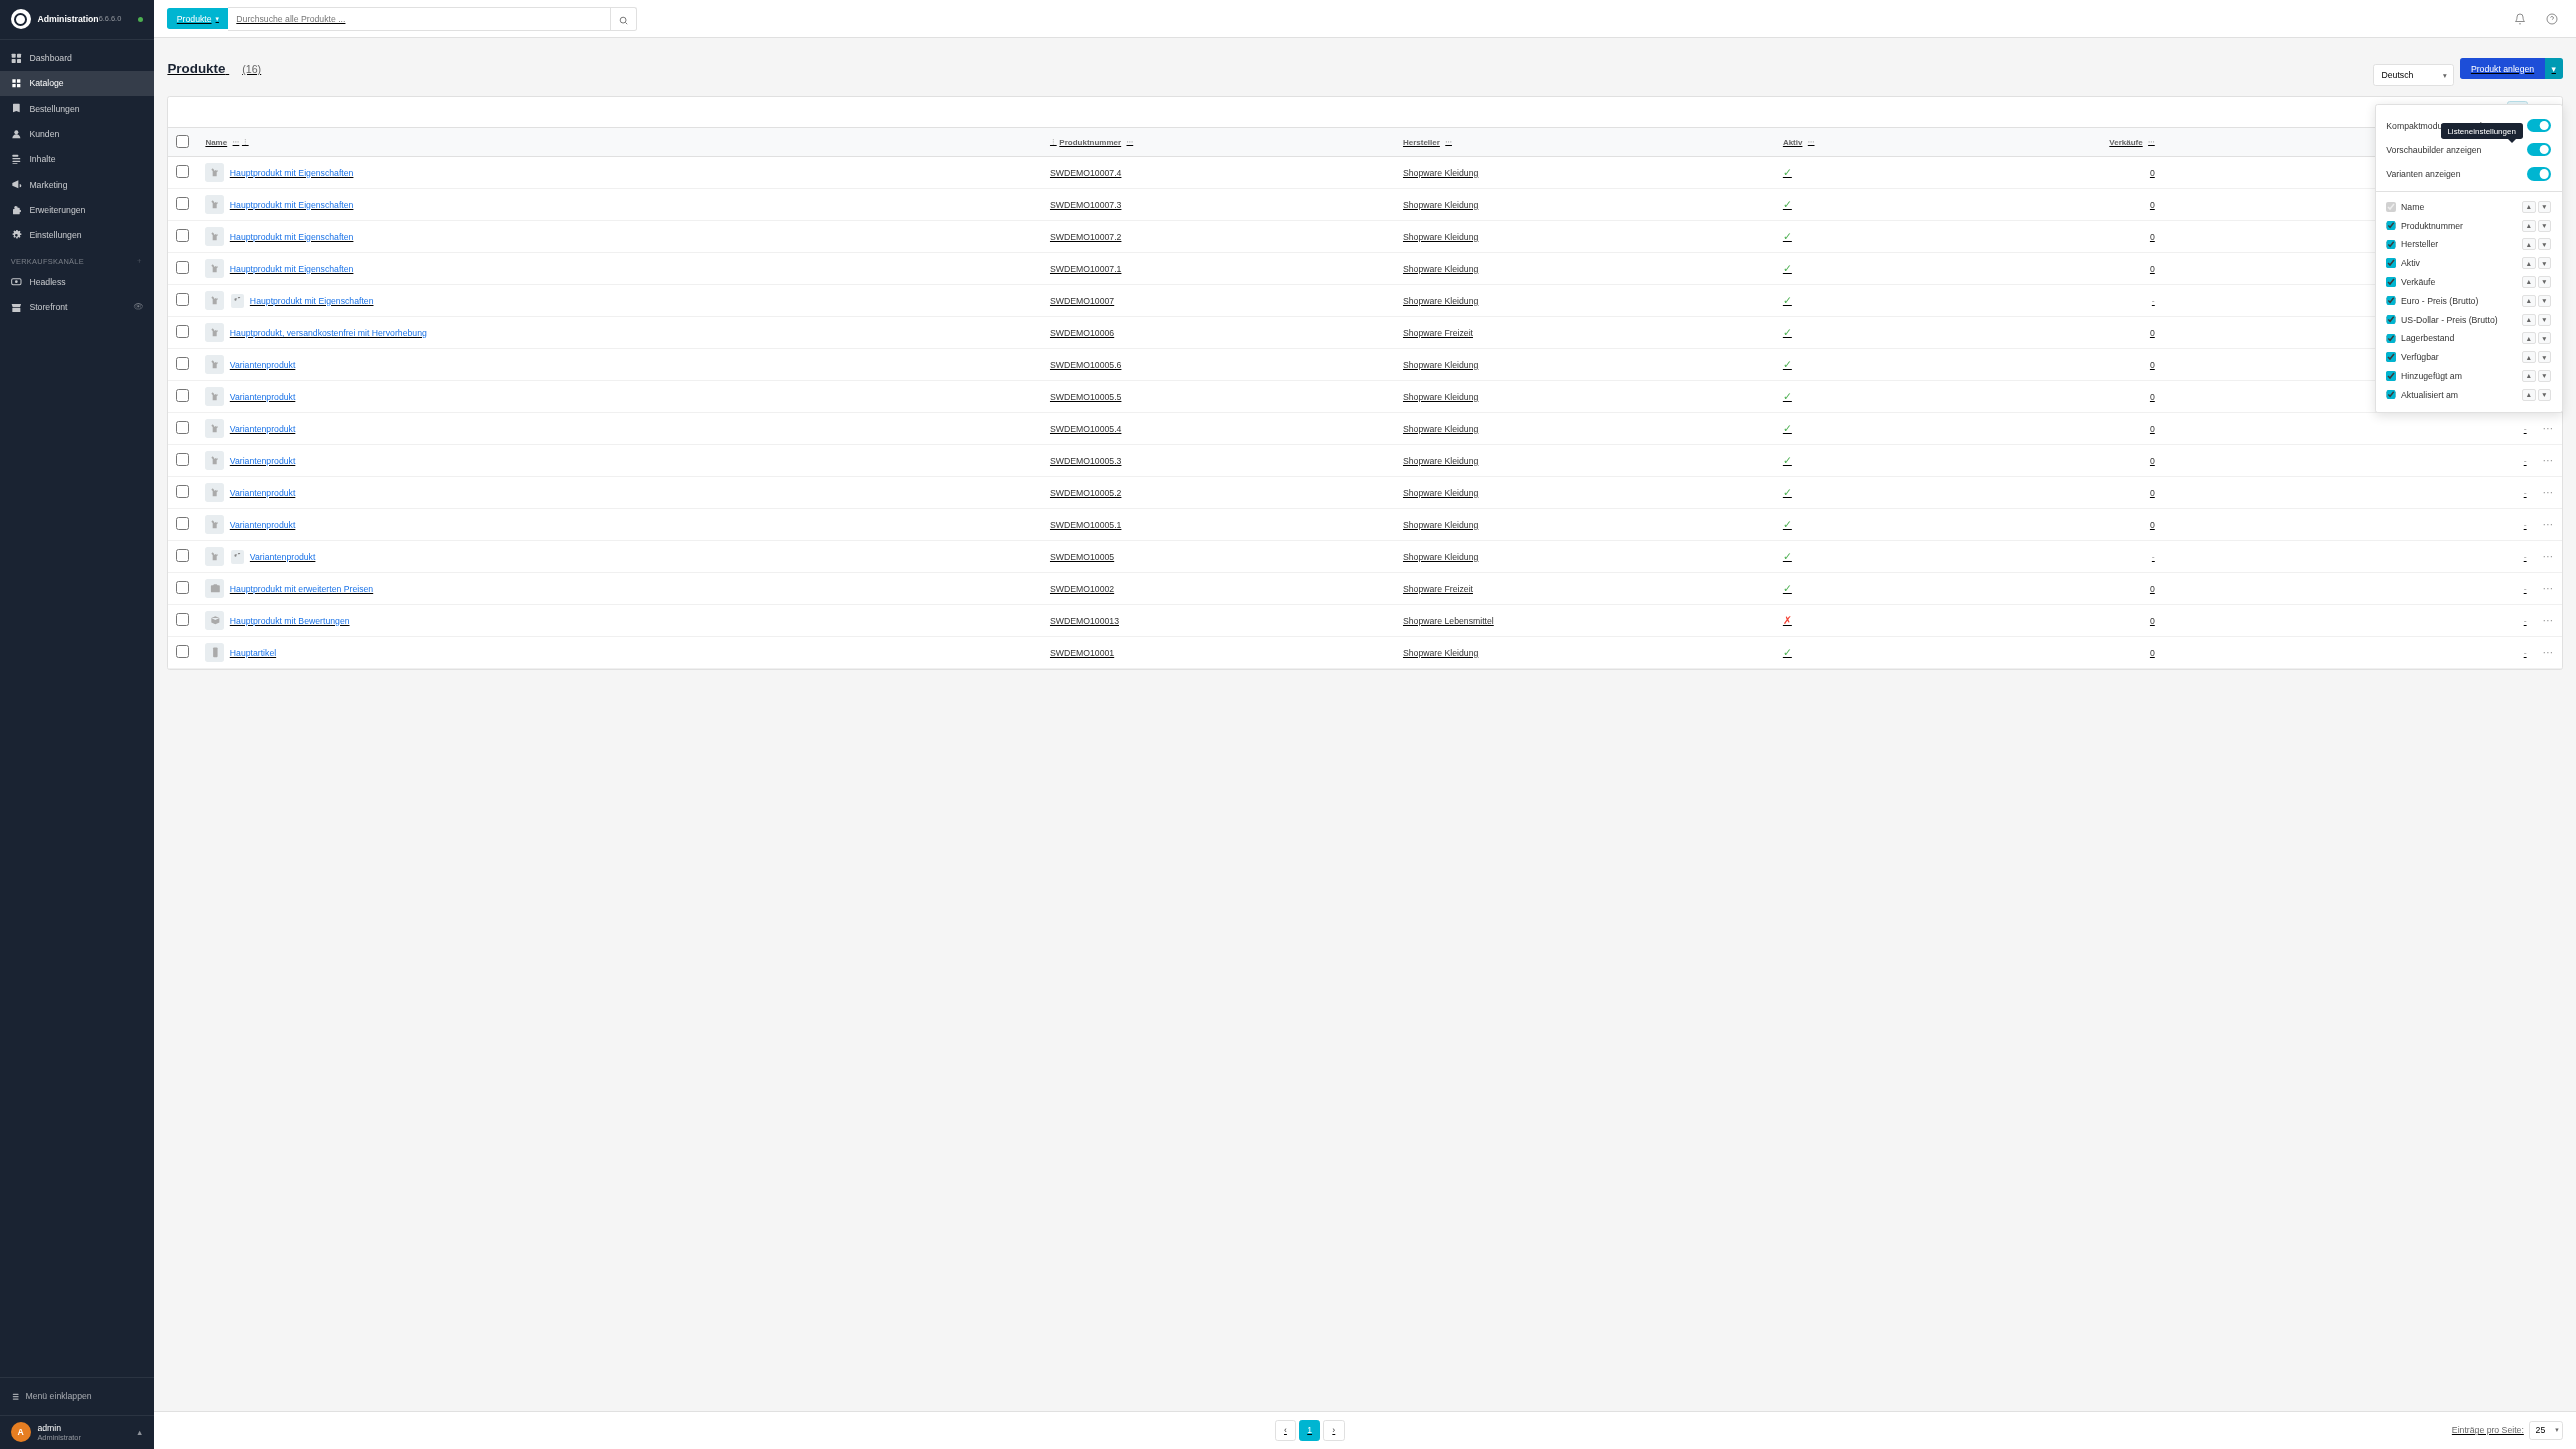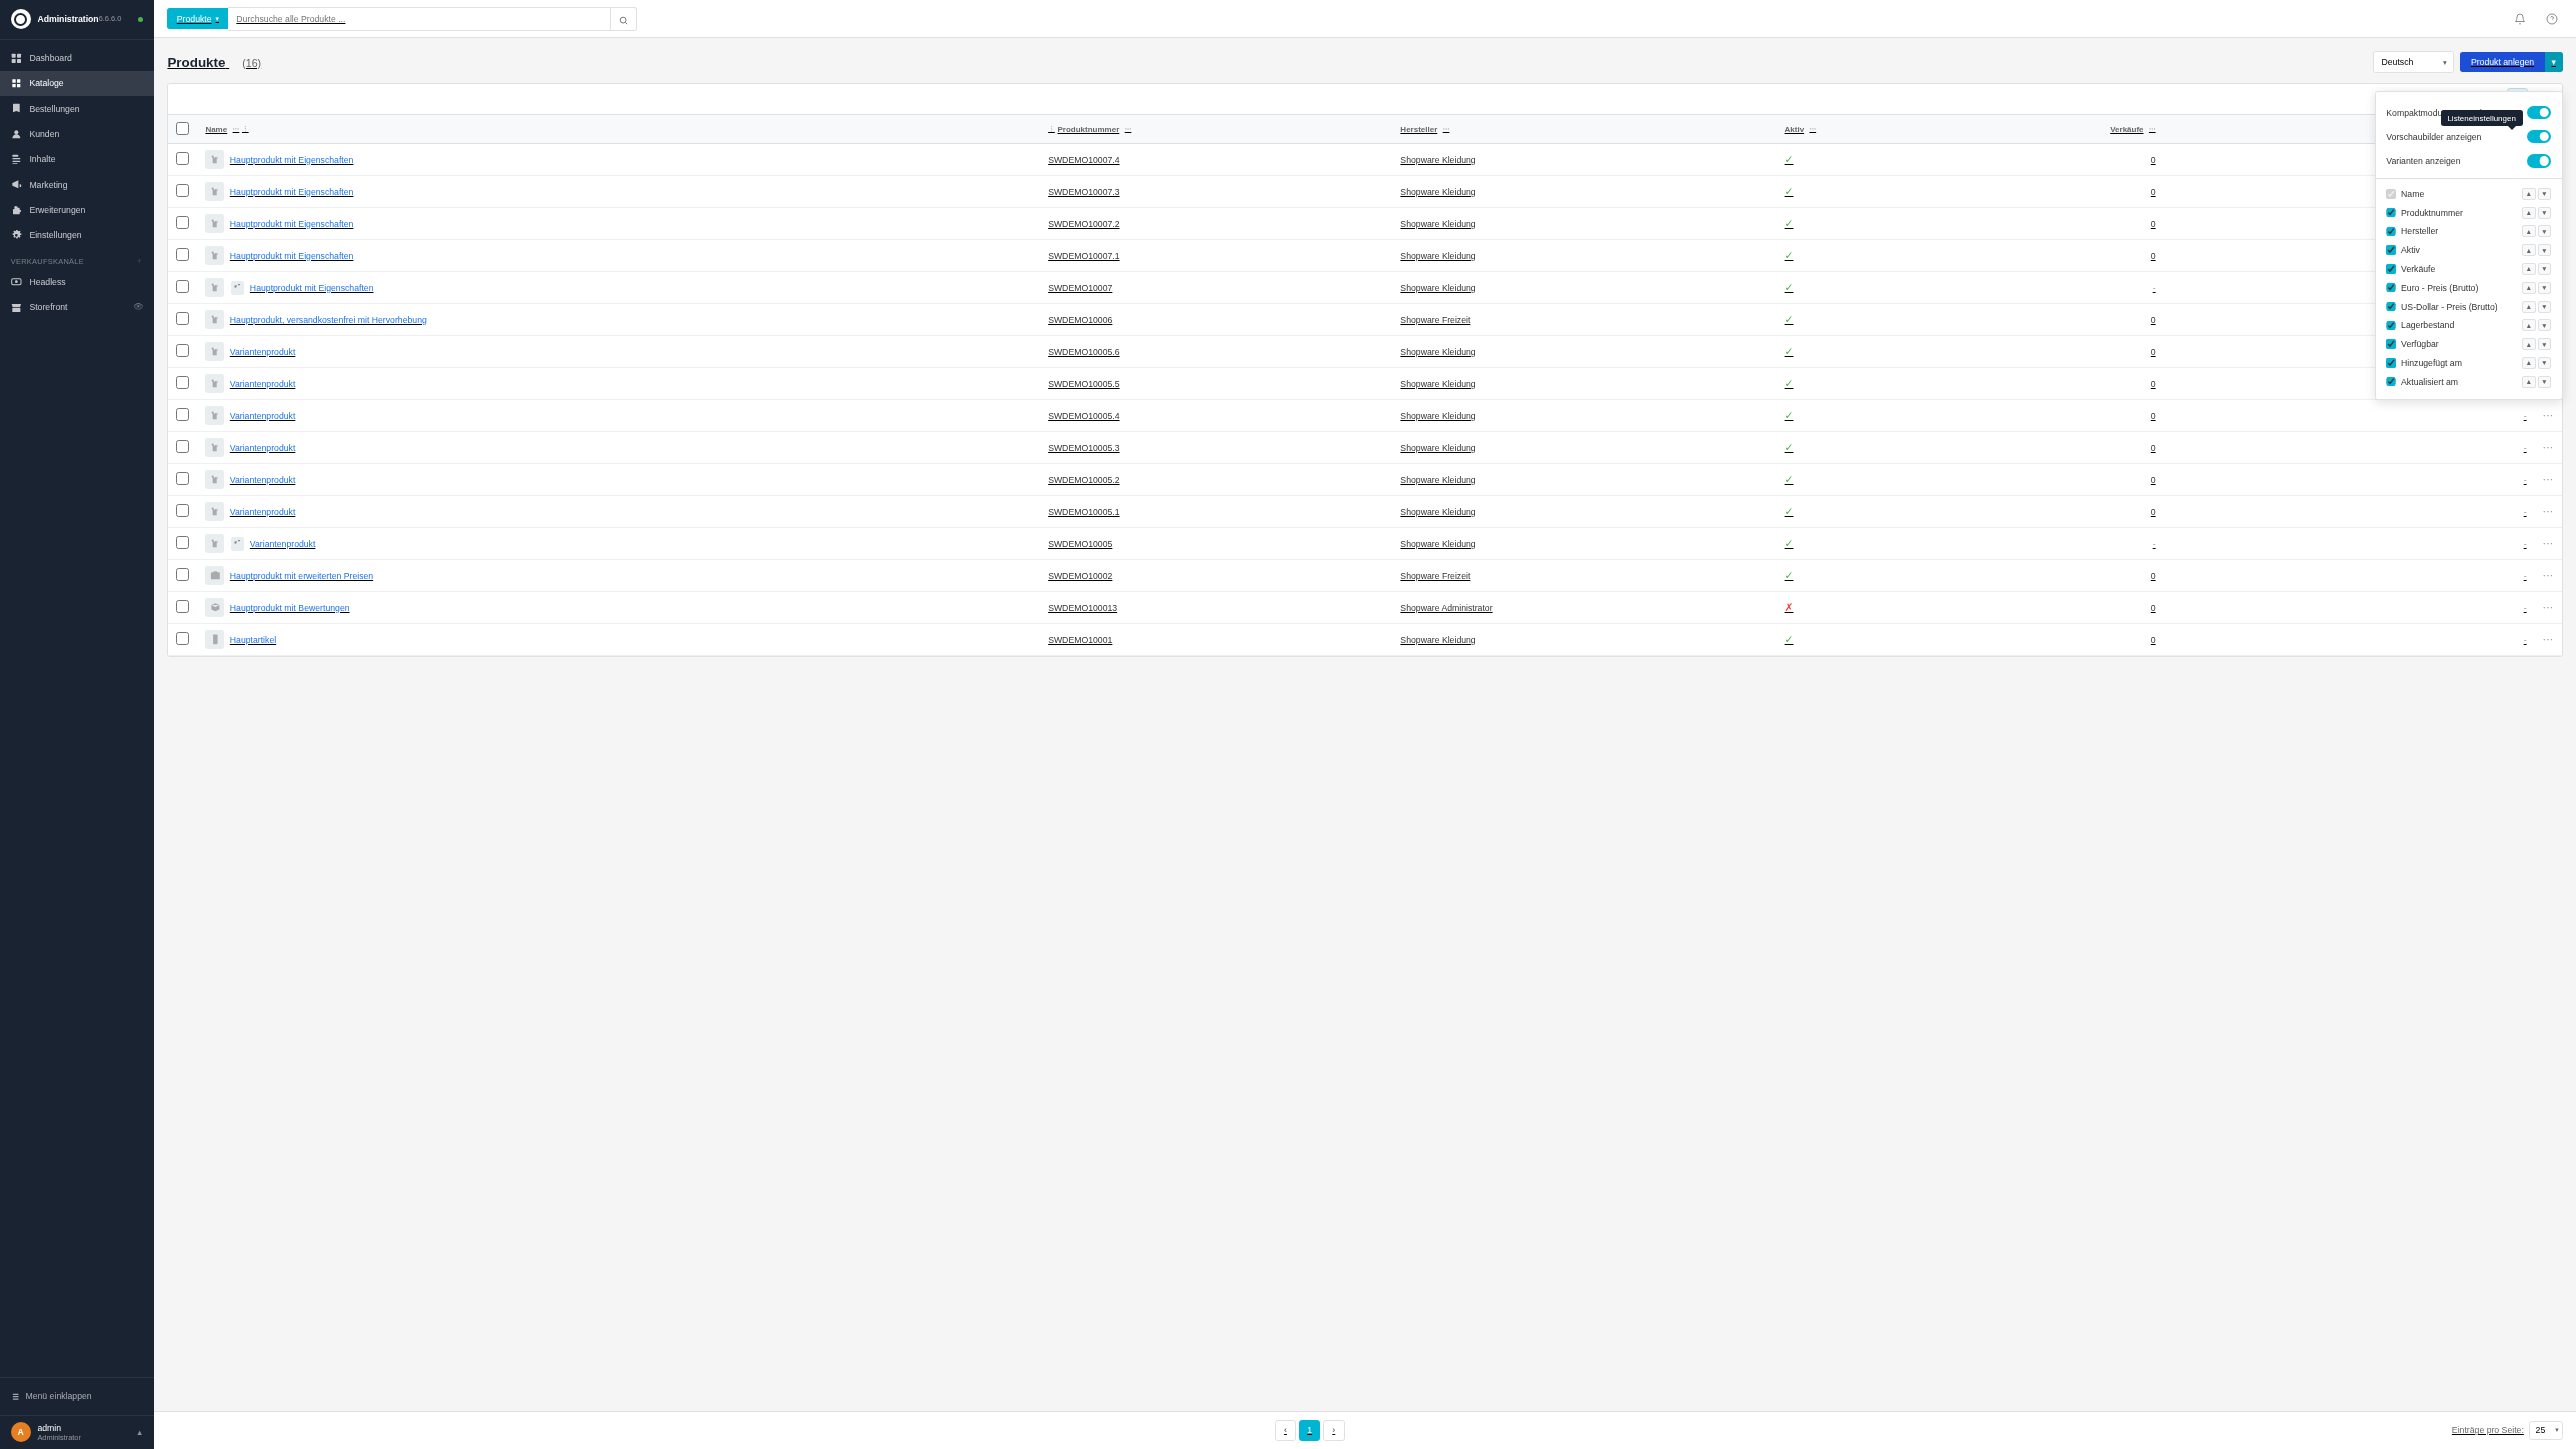--- a/index.html
+++ b/index.html
@@ -39,21 +39,21 @@
     .search-btn { background: #fff; border: 0.7px solid #e0e0e0; border-left: none; padding: 5.4px 8px; cursor: pointer; height: 24px; border-radius: 0 2.7px 2.7px 0; }
     .topbar-actions { display: flex; align-items: center; gap: 10.7px; }
     .topbar-icon { width: 21.5px; height: 21.5px; display: flex; align-items: center; justify-content: center; cursor: pointer; color: #666; font-size: 10.7px; }
 
     
     .content { flex: 1; overflow-y: auto; padding: 13.4px; position: relative; }
     .page-header { display: flex; align-items: center; justify-content: space-between; margin-bottom: 10.7px; }
     .page-title { font-size: 13.4px; font-weight: 600; color: #1a2332; }
     .page-header-actions { display: flex; align-items: center; gap: 6.7px; }
     .lang-select { border: 0.7px solid #e0e0e0; padding: 4.7px 20px 4.7px 8px; border-radius: 2.7px; font-size: 8.7px; background: #fff; appearance: none; cursor: pointer; min-width: 81px; position: relative; }
-    .lang-select-wrap { position: relative; }
+    .lang-select-wrap { position: relative; margin-top: 13px; }
     .lang-select-wrap::after { content: '▾'; position: absolute; right: 6.7px; top: 50%; transform: translateY(-50%); pointer-events: none; color: #666; font-size: 7.4px; }
     .btn-primary { background: #1d4ed8; color: #fff; border: none; padding: 5.4px 10.7px; border-radius: 2.7px; font-size: 8.7px; cursor: pointer; font-weight: 500; display: flex; align-items: center; gap: 4px; }
     .btn-primary-arrow { background: #009ab3; padding: 5.4px 6.7px; border-radius: 0 2.7px 2.7px 0; border-left: 0.7px solid rgba(255,255,255,0.3); cursor: pointer; color: #fff; border: none; }
     .btn-primary-group { display: flex; }
     .btn-primary-main { border-radius: 2.7px 0 0 2.7px; }
 
     
     .table-container { background: #fff; border: 0.7px solid #e0e0e0; border-radius: 2.7px; overflow: hidden; position: relative; }
     .table-wrapper { overflow-x: auto; }
     table { width: 100%; border-collapse: collapse; }
@@ -867,21 +867,21 @@
         <div class="product-icon">
                         <svg width="10.7" height="10.7" viewBox="0 0 24 24" fill="#aaa">
                           <path d="M3 7l9-4 9 4v10l-9 4-9-4V7zm9-4v18M3 7l9 4 9-4"></path>
                         </svg>
                       </div>
 
         <a class="product-name" href="#">Hauptprodukt mit Bewertungen</a>
       </div>
     </td>
     <td>SWDEMO100013</td>
-    <td>Shopware Administrator</td>
+    <td>Shopware Lebensmittel</td>
     <td><span class="check-no">✗</span></td>
     <td class="num-cell"><span>0</span></td>
     <td class="num-cell"><span class="dash">-</span></td>
     <td class="actions-col">
       <button class="actions-btn">⋯</button>
     </td>
   </tr>
                 <tr>
     <td class="checkbox-col">
       <input type="checkbox" style="">

